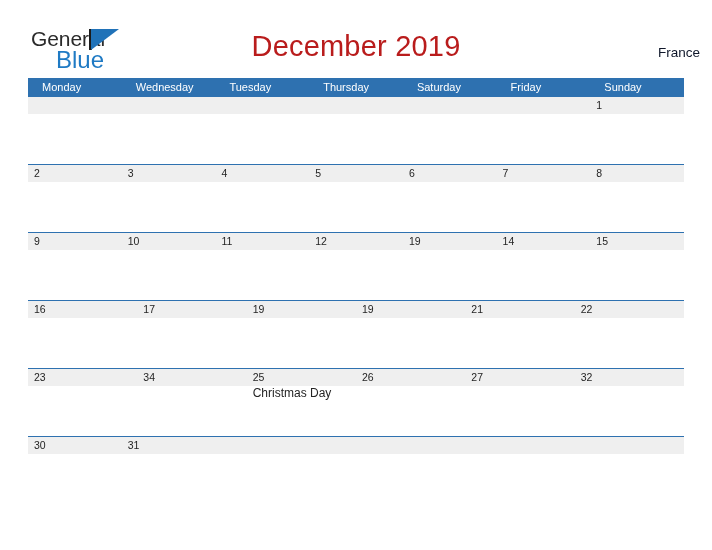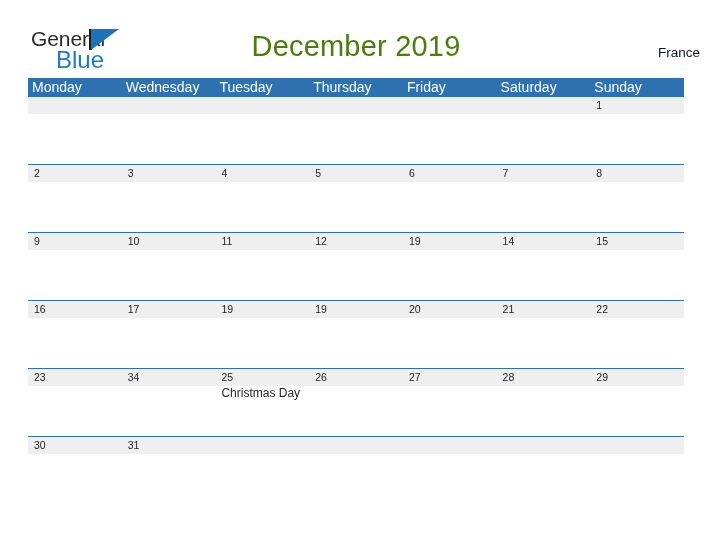--- a/index.html
+++ b/index.html
@@ -73,21 +73,21 @@
     background: #1b1b1b;
   }
 
   .title {
     position: absolute;
     left: 0;
     right: 0;
     top: 30px;
     text-align: center;
     font-size: 29px;
-    color: #4d7c0f;
+    color: #b91c1c;
     font-weight: normal;
     font-family: "Liberation Sans", sans-serif;
     letter-spacing: 0.2px;
   }
 
   .country {
     position: absolute;
     right: 12px;
     top: 45px;
     font-size: 13.5px;
@@ -104,23 +104,23 @@
   }
 
   .weekday-row {
     display: flex;
     background: #2e71b0;
     height: 19px;
   }
   .weekday-cell {
     flex: 1 1 0;
     color: #ffffff;
-    font-size: 14px;
+    font-size: 11px;
     line-height: 19px;
-    padding-left: 4px;
+    padding-left: 14px;
     box-sizing: border-box;
     font-family: "Liberation Sans", sans-serif;
     white-space: nowrap;
     overflow: hidden;
   }
 
   .week-row {
     display: flex;
     height: 67px;
     border-top: 1.6px solid #2e71b0;
@@ -188,22 +188,22 @@
 
   </div>
 
   <div class="calendar">
 
     <div class="weekday-row">
       <div class="weekday-cell">Monday</div>
       <div class="weekday-cell">Wednesday</div>
       <div class="weekday-cell">Tuesday</div>
       <div class="weekday-cell">Thursday</div>
+      <div class="weekday-cell">Saturday</div>
       <div class="weekday-cell">Friday</div>
-      <div class="weekday-cell">Saturday</div>
       <div class="weekday-cell">Sunday</div>
     </div>
 
     <div class="week-row first">
       <div class="day-cell">
           <div class="day-band"></div>
           <span class="day-number"></span>
           <span class="day-event"></span>
         </div>
       <div class="day-cell">
@@ -326,25 +326,20 @@
           <span class="day-event"></span>
         </div>
       <div class="day-cell">
           <div class="day-band"></div>
           <span class="day-number">19</span>
           <span class="day-event"></span>
         </div>
       <div class="day-cell">
           <div class="day-band"></div>
           <span class="day-number">19</span>
-          <span class="day-event"></span>
-        </div>
-      <div class="day-cell">
-          <div class="day-band"></div>
-          <span class="day-number">20</span>
           <span class="day-event"></span>
         </div>
       <div class="day-cell">
           <div class="day-band"></div>
           <span class="day-number">21</span>
           <span class="day-event"></span>
         </div>
       <div class="day-cell">
           <div class="day-band"></div>
           <span class="day-number">22</span>
@@ -373,26 +368,21 @@
           <span class="day-number">26</span>
           <span class="day-event"></span>
         </div>
       <div class="day-cell">
           <div class="day-band"></div>
           <span class="day-number">27</span>
           <span class="day-event"></span>
         </div>
       <div class="day-cell">
           <div class="day-band"></div>
-          <span class="day-number">28</span>
-          <span class="day-event"></span>
-        </div>
-      <div class="day-cell">
-          <div class="day-band"></div>
-          <span class="day-number">29</span>
+          <span class="day-number">32</span>
           <span class="day-event"></span>
         </div>
     </div>
 
     <div class="week-row last">
       <div class="day-cell">
           <div class="day-band"></div>
           <span class="day-number">30</span>
           <span class="day-event"></span>
         </div>

